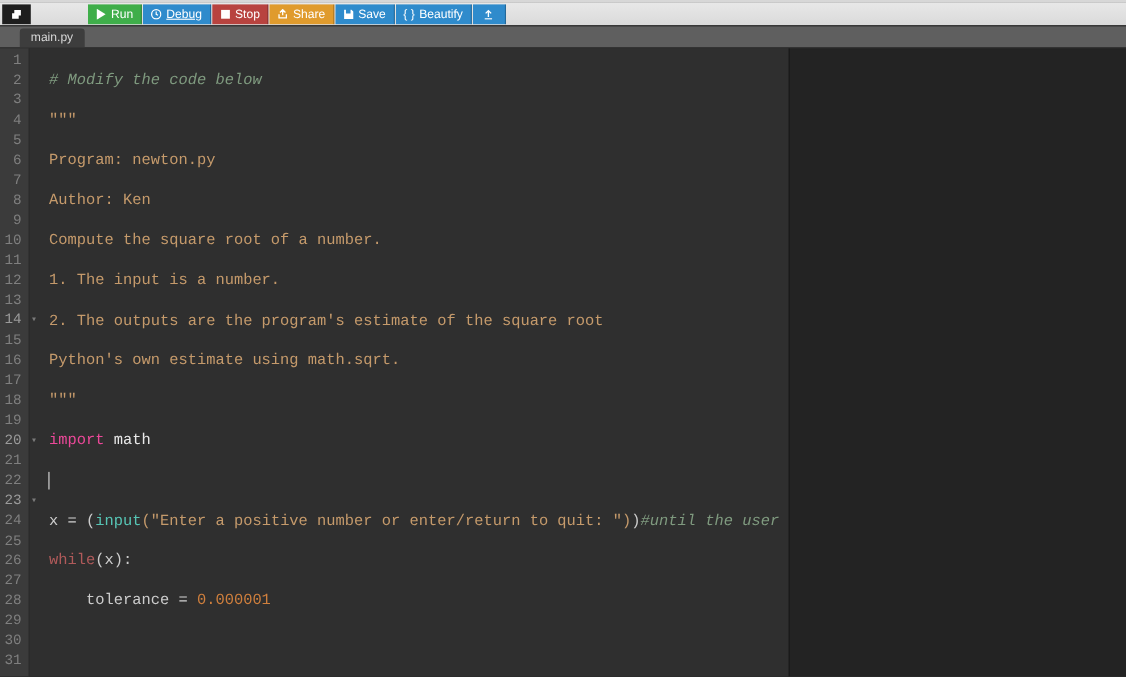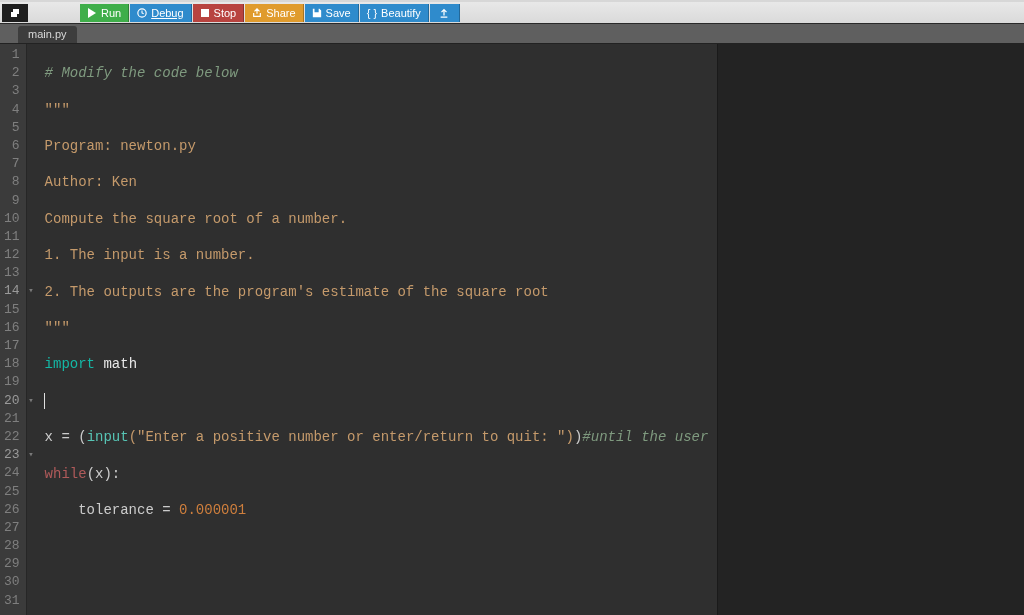--- a/index.html
+++ b/index.html
@@ -73,21 +73,21 @@
     flex: 0 0 auto; width: 690px; padding: 2px 10px 2px 18px;
     background: #2f2f2f; line-height: 18.2px;
     color: #cccccc; white-space: pre;
   }
   
   .right-pane { flex: 1; background: #232323; border-left: 1px solid #1a1a1a; }
 
   
   .tok-com-it { color: #7f9a7f; font-style: italic; }     
   .tok-str    { color: #c59a6b; }                           
-  .tok-kw     { color: #14b8a6; }                           
+  .tok-kw     { color: #ec4899; }                           
   .tok-kw2    { color: #b05a5a; }                           
   .tok-builtin{ color: #57c5b5; }                           
   .tok-num    { color: #cf7f3d; }                           
   .tok-var    { color: #cccccc; }
   .tok-white  { color: #e8e8e8; }
   .tok-cursor { border-right:1px solid #e0e0e0; margin-left:-1px; }
 
   .codeline { height: 18.2px; }
 </style>
 </head>
@@ -186,20 +186,21 @@
     </div>
 
   <div class="code">
 <div class="codeline"><span class="tok-com-it"># Modify the code below</span></div>
 <div class="codeline"><span class="tok-str">"""</span></div>
 <div class="codeline"><span class="tok-str">Program: newton.py</span></div>
 <div class="codeline"><span class="tok-str">Author: Ken</span></div>
 <div class="codeline"><span class="tok-str">Compute the square root of a number.</span></div>
 <div class="codeline"><span class="tok-str">1. The input is a number.</span></div>
 <div class="codeline"><span class="tok-str">2. The outputs are the program's estimate of the square root</span></div>
+<div class="codeline"><span class="tok-str">Python's own estimate using math.sqrt.</span></div>
 <div class="codeline"><span class="tok-str">"""</span></div>
 <div class="codeline"><span class="tok-kw">import</span><span class="tok-white"> math</span></div>
 <div class="codeline"><span class="tok-cursor"></span></div>
 <div class="codeline"><span class="tok-var">x = (</span><span class="tok-builtin">input</span><span class="tok-str">("Enter a positive number or enter/return to quit: ")</span><span class="tok-var">)</span><span class="tok-com-it">#until the user enters return</span></div>
 <div class="codeline"><span class="tok-kw2">while</span><span class="tok-var">(x):</span></div>
 <div class="codeline"><span class="tok-var">    tolerance = </span><span class="tok-num">0.000001</span></div>
 
 
 
 

